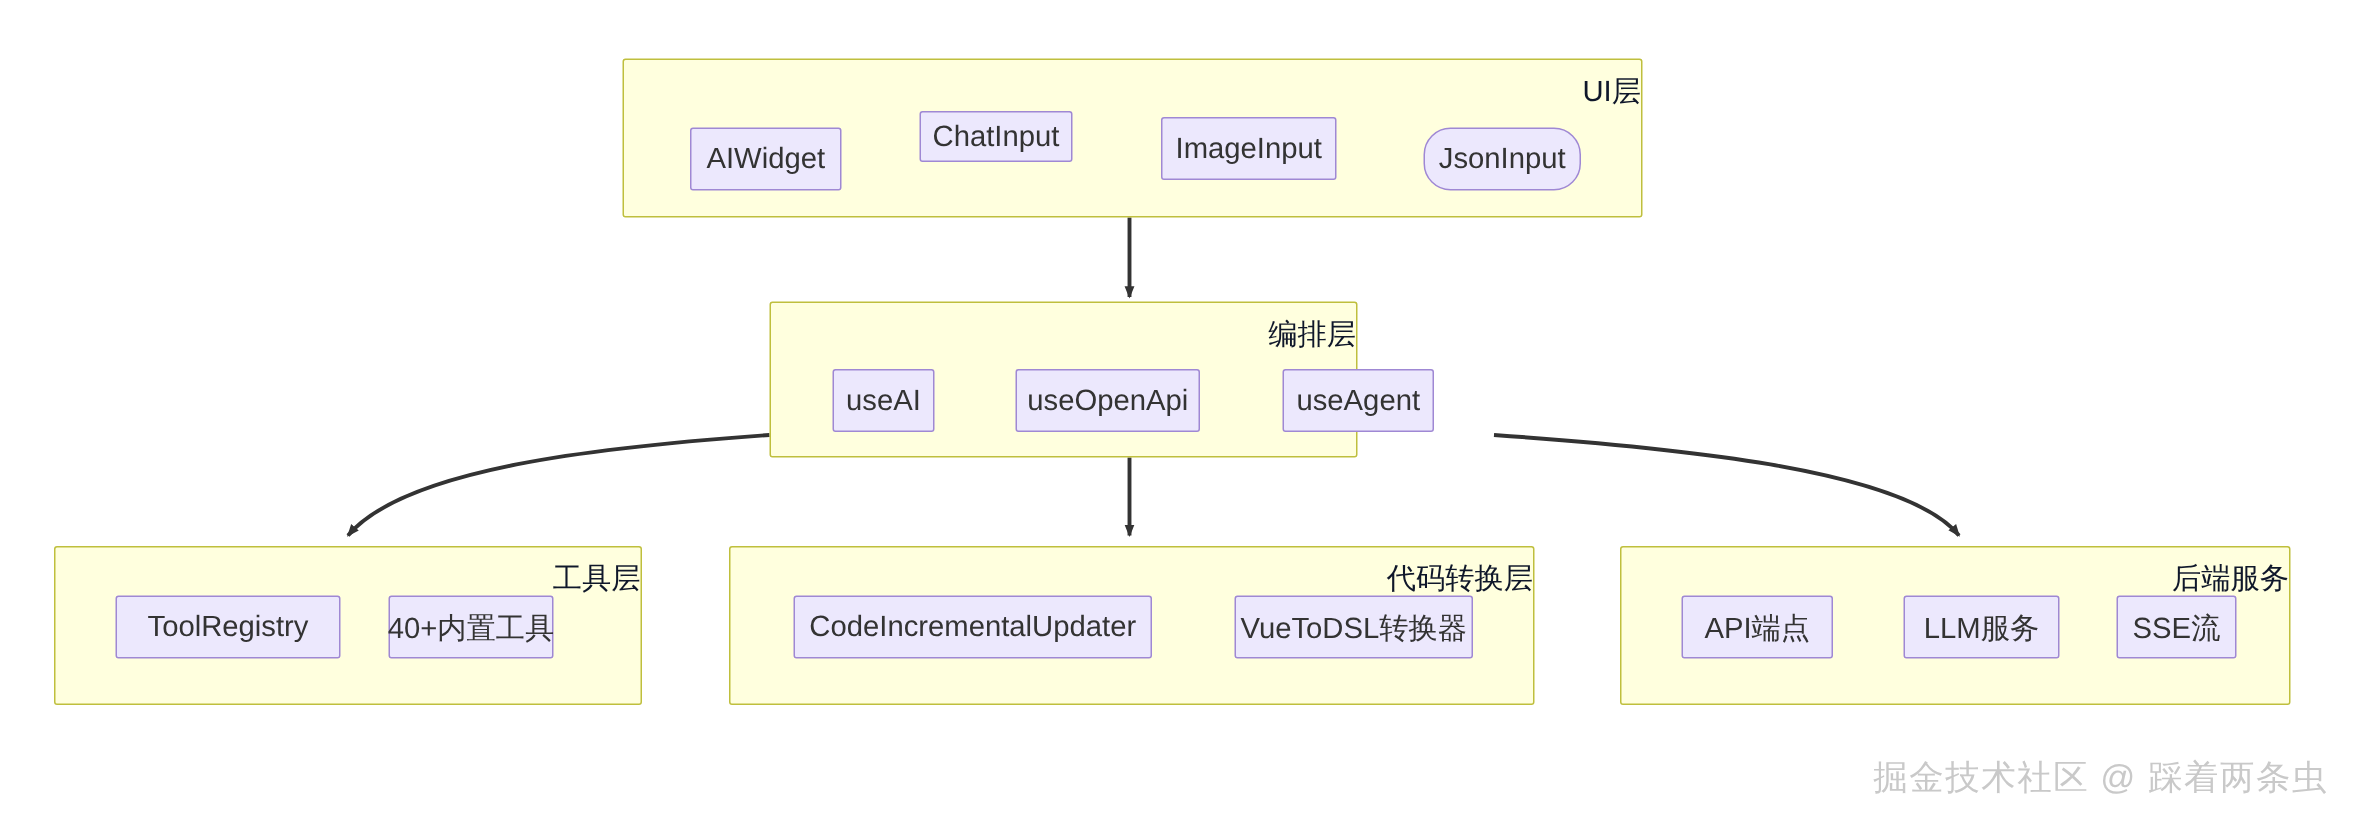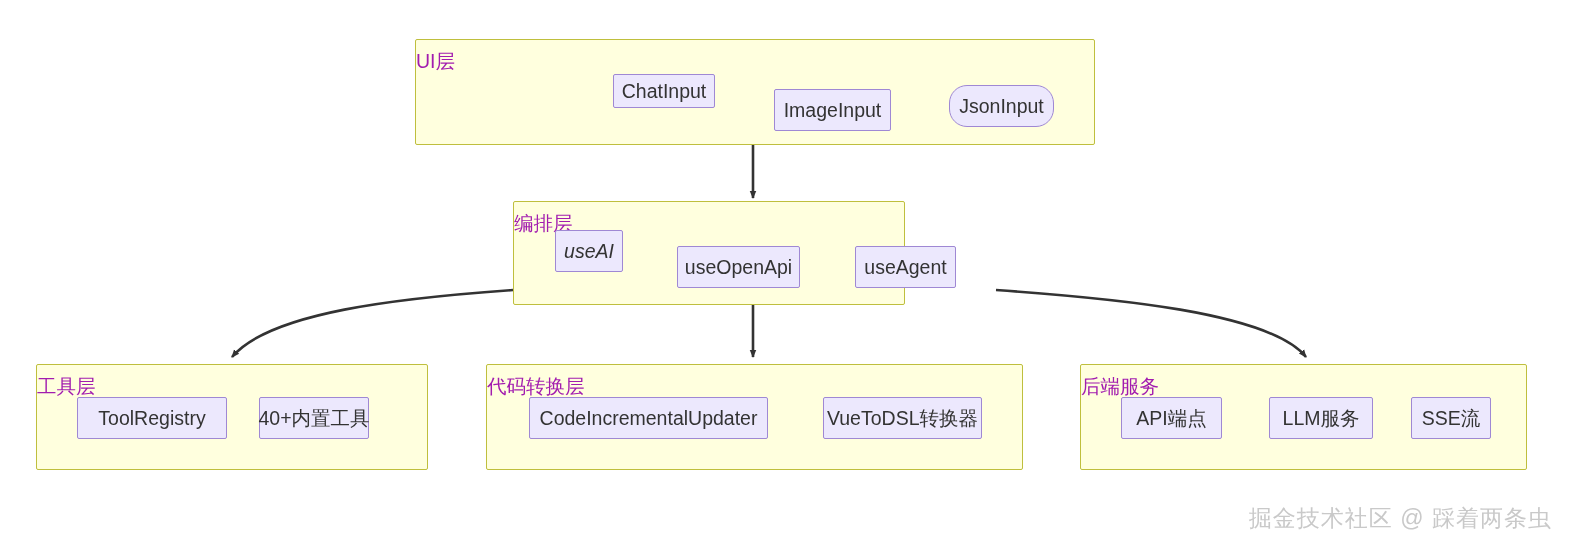--- a/index.html
+++ b/index.html
@@ -33,23 +33,23 @@
     box-sizing: border-box;
     background: #ffffde;
     border: 1.6px solid #bfbf3d;
     border-radius: 2px;
   }
   .subgraph-title {
     position: absolute;
     left: 0;
     right: 0;
     top: 9px;
-    text-align: left;
+    text-align: right;
     font-size: 19.5px;
-    color: #a21caf;
+    color: #0f172a;
     line-height: 24px;
     white-space: nowrap;
   }
   .node {
     position: absolute;
     box-sizing: border-box;
     background: #ece8fd;
     border: 1.6px solid #9f88d4;
     border-radius: 2px;
     display: flex;
@@ -87,28 +87,29 @@
 
     <path d="M513,290 C400,298 270,312 232,357" fill="none" stroke="#333333" stroke-width="2.6" marker-end="url(#arrowhead)"></path>
 
     <path d="M753,305 L753,357" fill="none" stroke="#333333" stroke-width="2.6" marker-end="url(#arrowhead)"></path>
 
     <path d="M996,290 C1110,298 1270,312 1306,357" fill="none" stroke="#333333" stroke-width="2.6" marker-end="url(#arrowhead)"></path>
   </svg>
 
   <div class="subgraph" style="left:415px; top:39px; width:680px; height:106px;">
     <div class="subgraph-title">UI层</div>
+    <div class="node" style="left:44px; top:45px; width:101px; height:42px;">AIWidget</div>
     <div class="node" style="left:197px; top:34px; width:102px; height:34px;">ChatInput</div>
-    <div class="node" style="left:358px; top:49px; width:117px; height:42px;">ImageInput</div>
+    <div class="node" style="left:358px; top:38px; width:117px; height:42px;">ImageInput</div>
     <div class="node" style="left:533px; top:45px; width:105px; height:42px;border-radius:18px;">JsonInput</div>
   </div>
 
   <div class="subgraph" style="left:513px; top:201px; width:392px; height:104px;">
     <div class="subgraph-title">编排层</div>
-    <div class="node" style="left:41px; top:28px; width:68px; height:42px;font-style:italic;">useAI</div>
+    <div class="node" style="left:41px; top:44px; width:68px; height:42px;">useAI</div>
     <div class="node" style="left:341px; top:44px; width:101px; height:42px;">useAgent</div>
     <div class="node" style="left:163px; top:44px; width:123px; height:42px;">useOpenApi</div>
   </div>
 
   <div class="subgraph" style="left:36px; top:364px; width:392px; height:106px;">
     <div class="subgraph-title">工具层</div>
     <div class="node" style="left:40px; top:32px; width:150px; height:42px;">ToolRegistry</div>
     <div class="node" style="left:222px; top:32px; width:110px; height:42px;">40+内置工具</div>
   </div>
 

